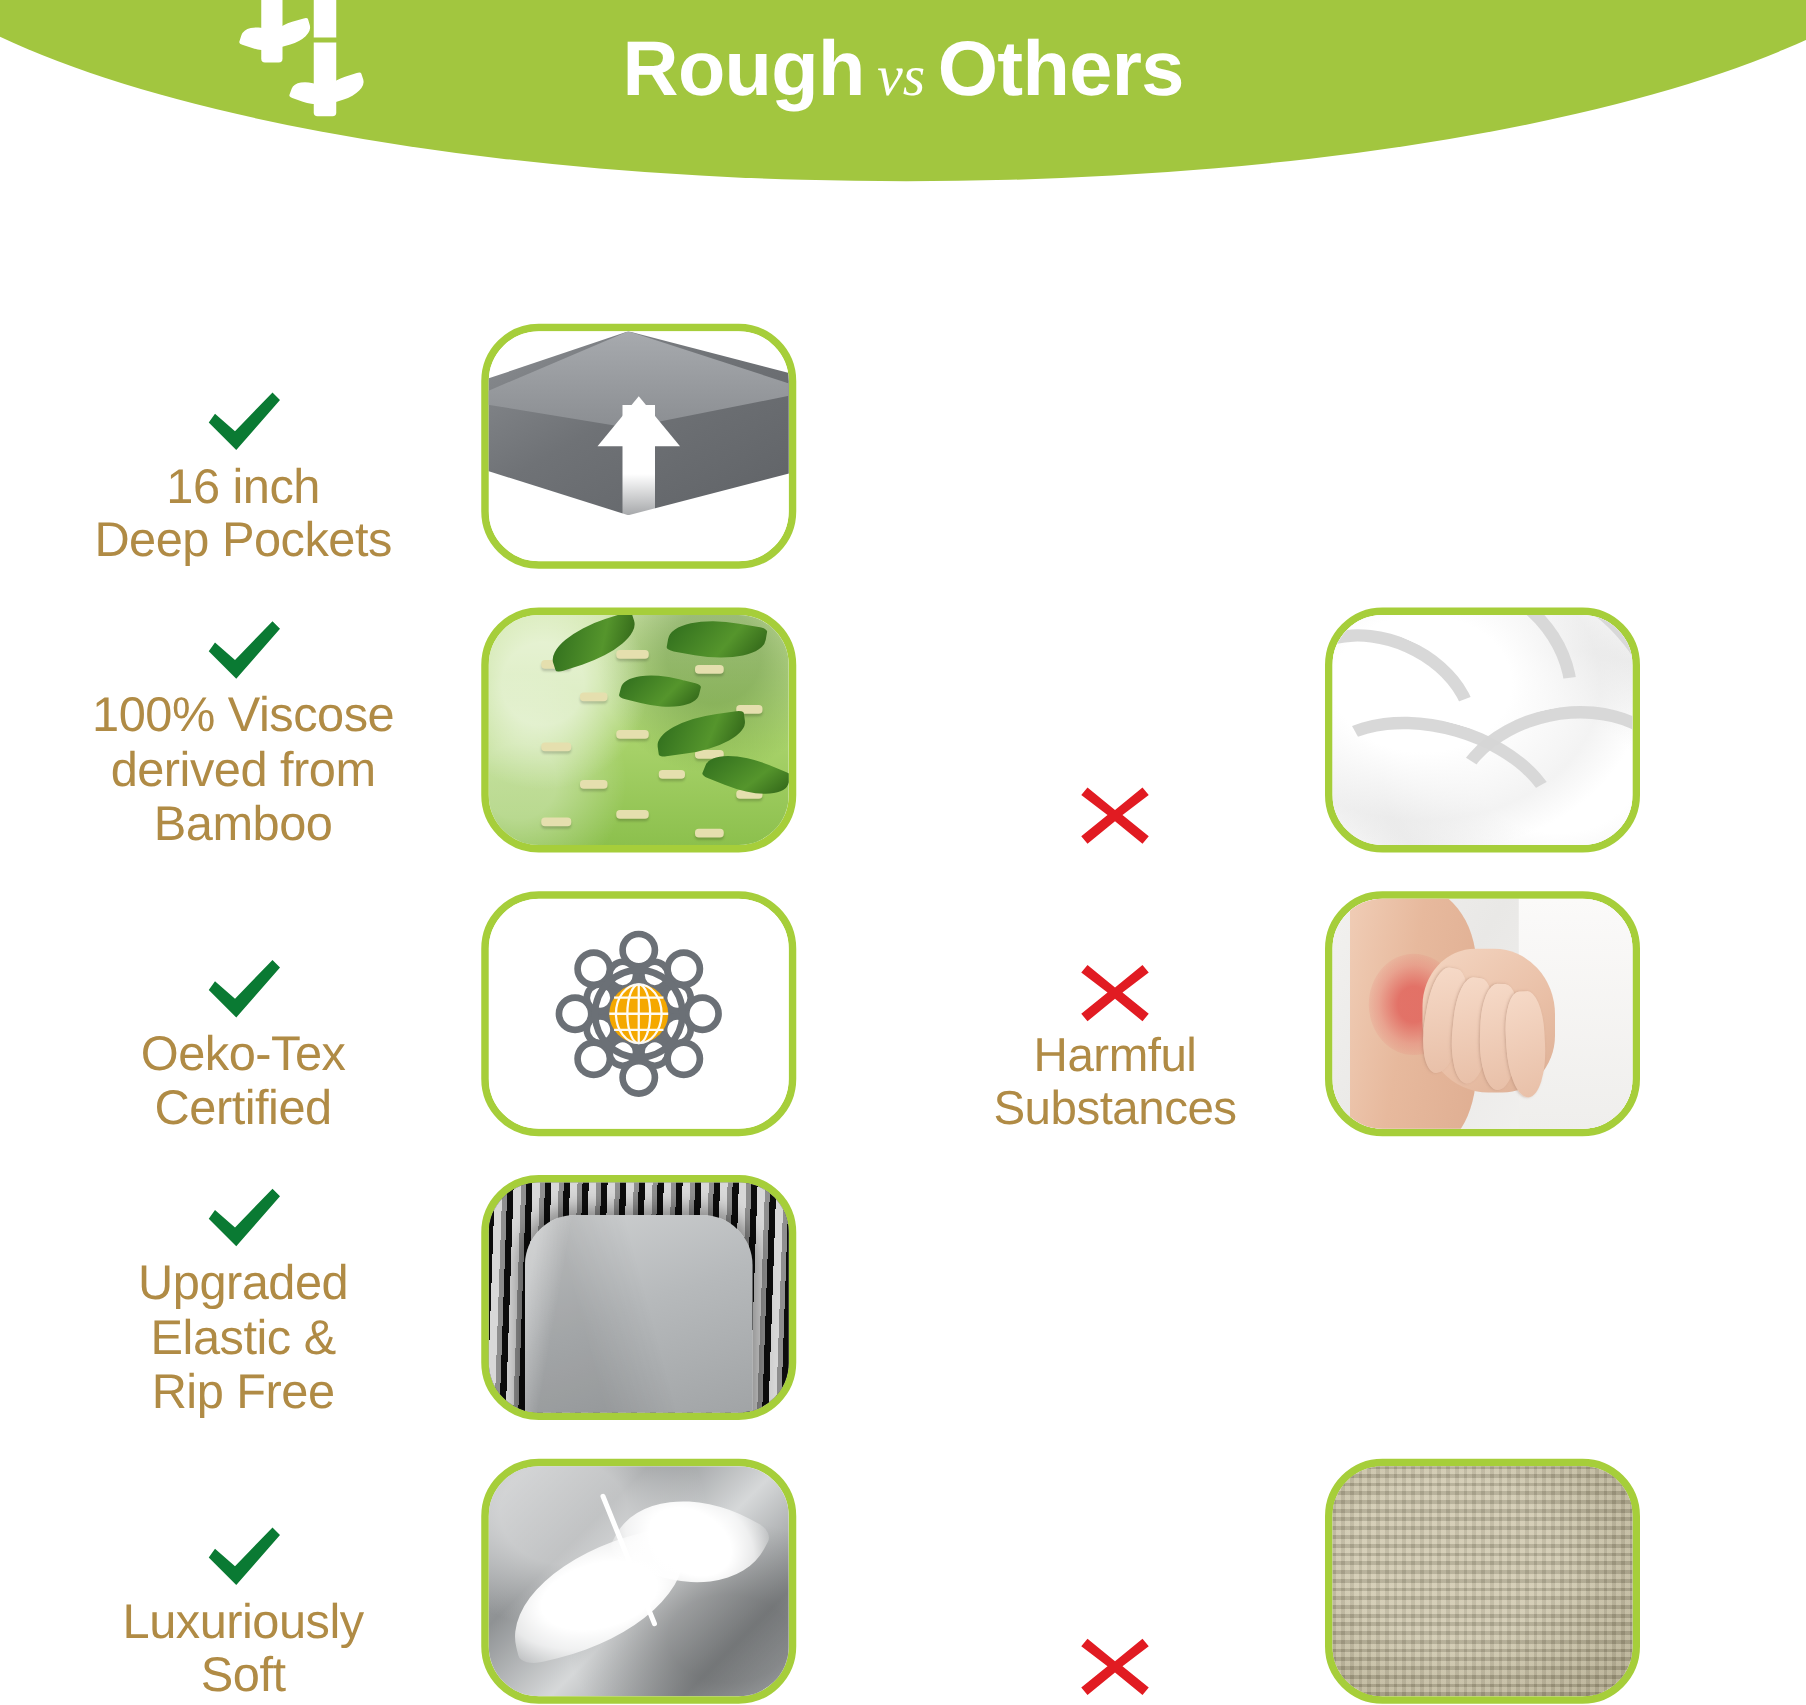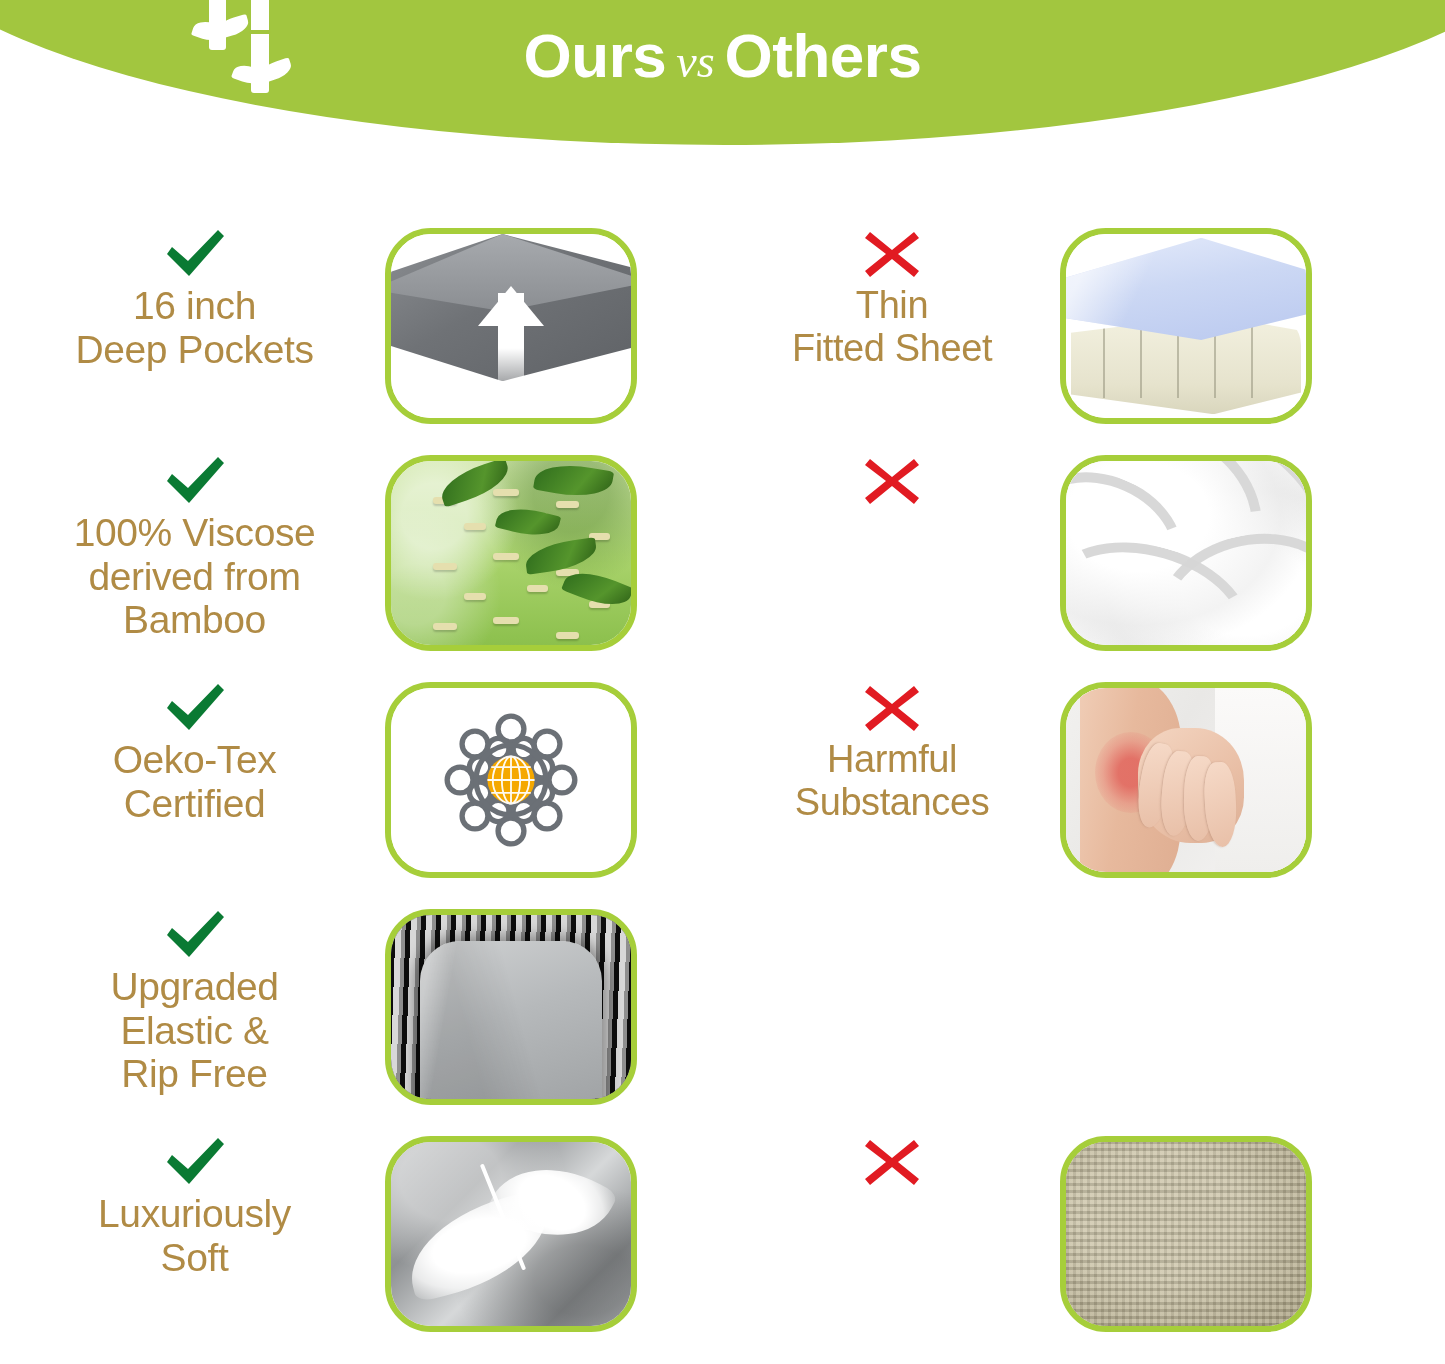--- a/index.html
+++ b/index.html
@@ -57,21 +57,21 @@
     position: absolute; background: #ffffff; border-radius: 60% 10% 60% 10%;
   }
 
   
   .grid {
     position: absolute; left: 0; top: 228px; width: 1445px; height: 1136px;
   }
   .row { position: relative; width: 1445px; height: 227px; }
   .half {
     position: absolute; top: 0; height: 227px;
-    display: flex; align-items: flex-start;
+    display: flex; align-items: flex-end;
   }
   .half.left  { left: 22px;  width: 645px; }
   .half.right { left: 742px; width: 600px; }
 
   .label-col {
     width: 345px; display: flex; flex-direction: column;
     align-items: center; justify-content: center;
   }
   .half.right .label-col { width: 300px; }
 
@@ -305,21 +305,21 @@
       <div class="leaf" style="left:22px; top:88px; width:32px; height:17px; transform:rotate(-16deg);"></div>
 
       <div class="stalk" style="left:56px; top:-12px; width:18px; height:175px;"></div>
 
       <div class="node" style="left:54px; top:100px; width:22px;"></div>
       <div class="leaf" style="left:38px; top:136px; width:30px; height:17px; transform:rotate(20deg);"></div>
       <div class="leaf" style="left:64px; top:132px; width:33px; height:17px; transform:rotate(-18deg);"></div>
     </div>
 
     <div class="header-title">
-      <span class="ht-main">Ours</span><span class="ht-vs">vs</span><span class="ht-main">Others</span>
+      <span class="ht-main">Rough</span><span class="ht-vs">vs</span><span class="ht-main">Others</span>
     </div>
   </div>
 
   <div class="grid">
 
     <div class="row">
 
       <div class="half left">
         <div class="label-col">
           <svg class="mark" viewBox="0 0 64 52" width="64" height="52">
@@ -331,41 +331,20 @@
         <div class="tile">
           <div class="inner art-sheet-corner">
             <div class="body"></div>
             <div class="top"></div>
             <div class="arrow-head"></div>
             <div class="arrow"></div>
           </div>
         </div>
       </div>
 
-      <div class="half right">
-        <div class="label-col">
-          <svg class="mark" viewBox="0 0 60 52" width="60" height="52">
-            <path d="M8 4 L30 22 L52 4 L57 10 L36 26 L57 43 L52 49 L30 31 L8 49 L3 43 L24 26 L3 10 Z" fill="#e11b22"></path>
-          </svg>
-          <div class="label-text">Thin
-Fitted Sheet</div>
-        </div>
-        <div class="tile">
-          <div class="inner art-thin">
-            <div class="mattress">
-              <i style="left:14%"></i>
-                <i style="left:30%"></i>
-                <i style="left:46%"></i>
-              <i style="left:62%"></i>
-                <i style="left:78%"></i>
-            </div>
-            <div class="sheet"></div>
-          </div>
-        </div>
-      </div>
     </div>
 
     <div class="row">
 
       <div class="half left">
         <div class="label-col">
           <svg class="mark" viewBox="0 0 64 52" width="64" height="52">
             <path d="M4 26 L9 19 L25 33 L55 2 L61 8 L26 48 Z" fill="#0a7a33"></path>
           </svg>
           <div class="label-text">100% Viscose

